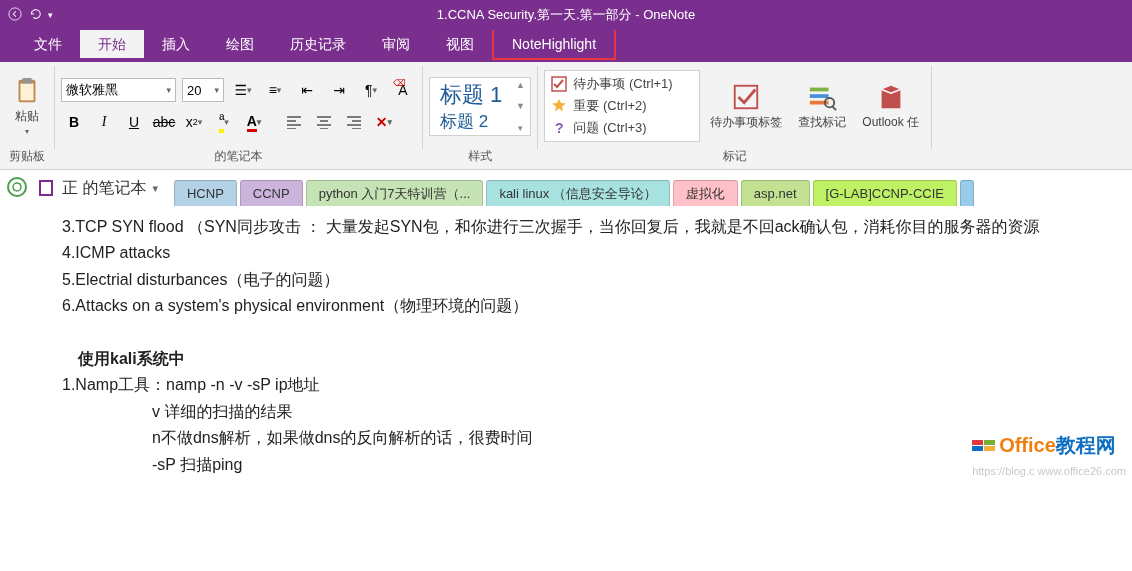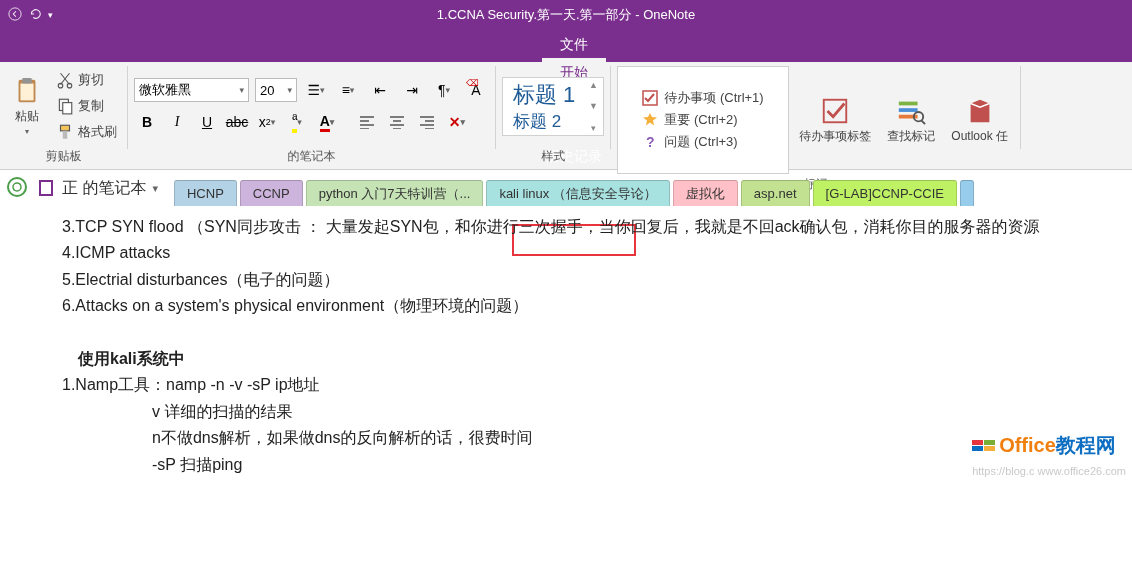--- a/index.html
+++ b/index.html
@@ -3,21 +3,21 @@
 <meta charset="utf-8">
 <style>
 * { margin: 0; padding: 0; box-sizing: border-box; font-family: "Microsoft YaHei", "Segoe UI", Arial, sans-serif; }
 body { background: #fff; overflow: hidden; font-size: 13px; }
 
 .titlebar { height: 30px; background: #7A2E8D; color: #fff; display: flex; align-items: center; padding: 0 8px; position: relative; }
 .titlebar .qat { display: flex; align-items: center; gap: 6px; }
 .titlebar .qat svg { width: 14px; height: 14px; opacity: 0.9; }
 .titlebar .title { position: absolute; left: 0; right: 0; text-align: center; font-size: 13px; pointer-events: none; }
 
-.ribbon-tabs { height: 32px; background: #7A2E8D; display: flex; align-items: center; padding-left: 16px; gap: 0; flex-direction: column; }
+.ribbon-tabs { height: 32px; background: #7A2E8D; display: flex; align-items: flex-start; padding-left: 16px; gap: 0; }
 .ribbon-tab { padding: 0 18px; height: 28px; line-height: 28px; color: #fff; font-size: 14px; cursor: pointer; }
 .ribbon-tab.active { background: #F3F3F3; color: #7A2E8D; }
 .ribbon-tab.highlighted { border: 2px solid #E8343D; height: 32px; line-height: 28px; margin-top: -2px; }
 
 .ribbon { background: #F3F3F3; height: 108px; border-bottom: 1px solid #D0D0D0; display: flex; }
 .ribbon-group { padding: 4px 6px 2px 6px; display: flex; flex-direction: column; }
 .ribbon-group .body { flex: 1; display: flex; align-items: center; gap: 4px; }
 .ribbon-group .label { text-align: center; font-size: 12px; color: #555; padding: 2px 0; }
 .rsep { width: 1px; background: #D3D3D3; margin: 4px 0 20px 0; }
 
@@ -37,21 +37,21 @@
 .fmt-btn.italic { font-style: italic; font-family: 'Times New Roman'; }
 .fmt-btn.ul { text-decoration: underline; }
 .fmt-btn.strike { text-decoration: line-through; }
 
 .styles-box { border: 1px solid #d0d0d0; padding: 2px 28px 2px 10px; background: #fff; position: relative; }
 .style1 { font-size: 22px; color: #1E5B97; }
 .style2 { font-size: 17px; color: #1E5B97; }
 .styles-scroll { position: absolute; right: 2px; top: 2px; bottom: 2px; width: 16px; display: flex; flex-direction: column; justify-content: space-between; align-items: center; }
 .styles-scroll div { font-size: 9px; color: #888; cursor: pointer; }
 
-.tags-list { border: 1px solid #d0d0d0; background: #fff; width: 172px; padding: 20px; }
+.tags-list { border: 1px solid #d0d0d0; background: #fff; width: 156px; padding: 2px; }
 .tag-item { display: flex; align-items: center; gap: 6px; font-size: 13px; color: #444; padding: 2px 4px; cursor: pointer; }
 .tag-item svg { width: 16px; height: 16px; flex-shrink: 0; }
 
 .notebook-bar { height: 36px; background: #fff; display: flex; align-items: center; padding-left: 6px; gap: 8px; }
 .nb-name { display: flex; align-items: center; gap: 6px; font-size: 16px; color: #333; cursor: pointer; }
 .nb-name svg { width: 20px; height: 20px; }
 .section-tabs { display: flex; align-items: flex-end; gap: 3px; margin-left: 8px; height: 36px; }
 .section-tab { height: 26px; padding: 0 12px; font-size: 13px; color: #333; display: flex; align-items: center; border-radius: 3px 3px 0 0; cursor: pointer; border-top: 1px solid rgba(0,0,0,0.2); border-left: 1px solid rgba(0,0,0,0.15); border-right: 1px solid rgba(0,0,0,0.15); white-space: nowrap; }
 
 .content { padding: 8px 26px 8px 62px; font-size: 16px; color: #222; line-height: 1.65; position: relative; }
@@ -104,44 +104,20 @@
   <div class="ribbon-group">
     <div class="body">
       <div class="big-btn">
         <svg viewBox="0 0 32 32">
             <rect x="7" y="4" width="18" height="24" rx="2" fill="#BF8850"></rect>
             <rect x="9" y="8" width="14" height="18" fill="#FFF1D6"></rect>
             <rect x="11" y="2" width="10" height="6" rx="1" fill="#949494"></rect>
           </svg>
         <span>粘贴</span>
         <span style="font-size:8px;color:#666;">▾</span>
-      </div>
-      <div class="small-btn-col">
-        <div class="small-btn">
-          <svg viewBox="0 0 16 16">
-              <path d="M4 2l8 10M12 2L4 12" stroke="#555" stroke-width="1"></path>
-              <circle cx="4" cy="13" r="2" fill="none" stroke="#555"></circle>
-              <circle cx="12" cy="13" r="2" fill="none" stroke="#555"></circle>
-            </svg>
-          <span>剪切</span>
-        </div>
-        <div class="small-btn">
-          <svg viewBox="0 0 16 16">
-              <rect x="3" y="2" width="8" height="10" fill="none" stroke="#555"></rect>
-              <rect x="6" y="5" width="8" height="10" fill="#fff" stroke="#555"></rect>
-            </svg>
-          <span>复制</span>
-        </div>
-        <div class="small-btn">
-          <svg viewBox="0 0 16 16">
-              <rect x="4" y="2" width="8" height="5" fill="#F2C35B" stroke="#555"></rect>
-              <rect x="6" y="7" width="4" height="7" fill="#bbb"></rect>
-            </svg>
-          <span>格式刷</span>
-        </div>
       </div>
     </div>
     <div class="label">剪贴板</div>
   </div>
   <div class="rsep"></div>
 
   <div class="ribbon-group">
     <div class="body">
       <div style="display:flex;flex-direction:column;">
         <div class="font-row">

